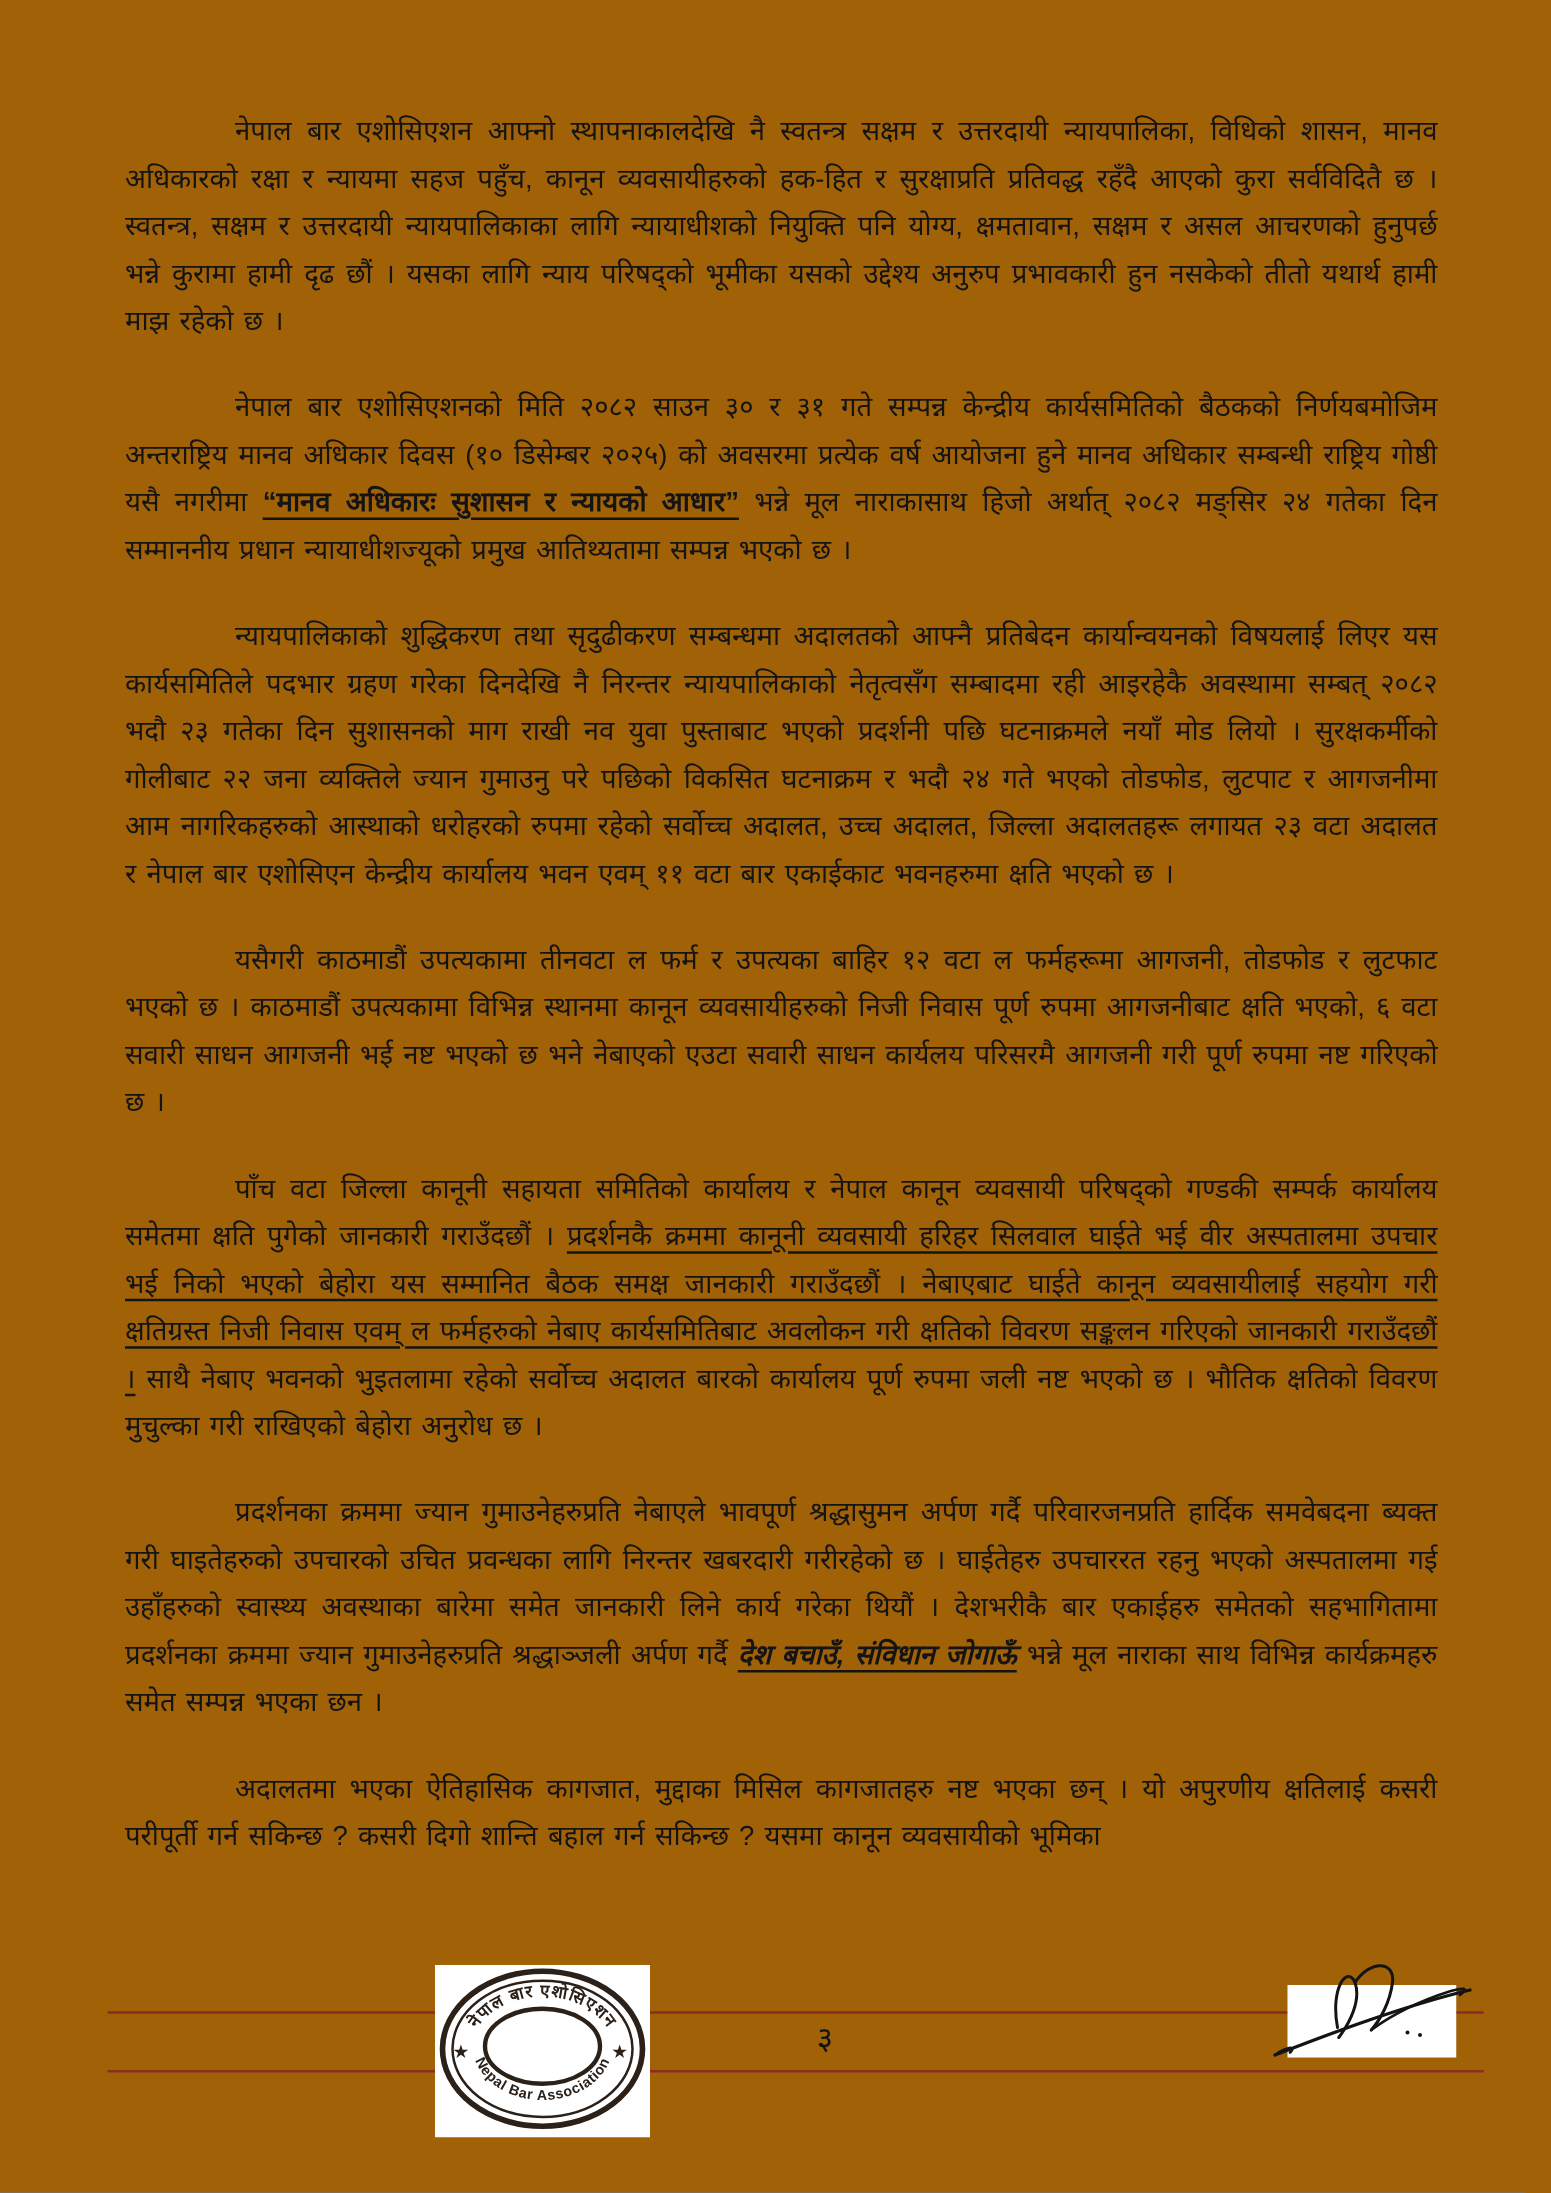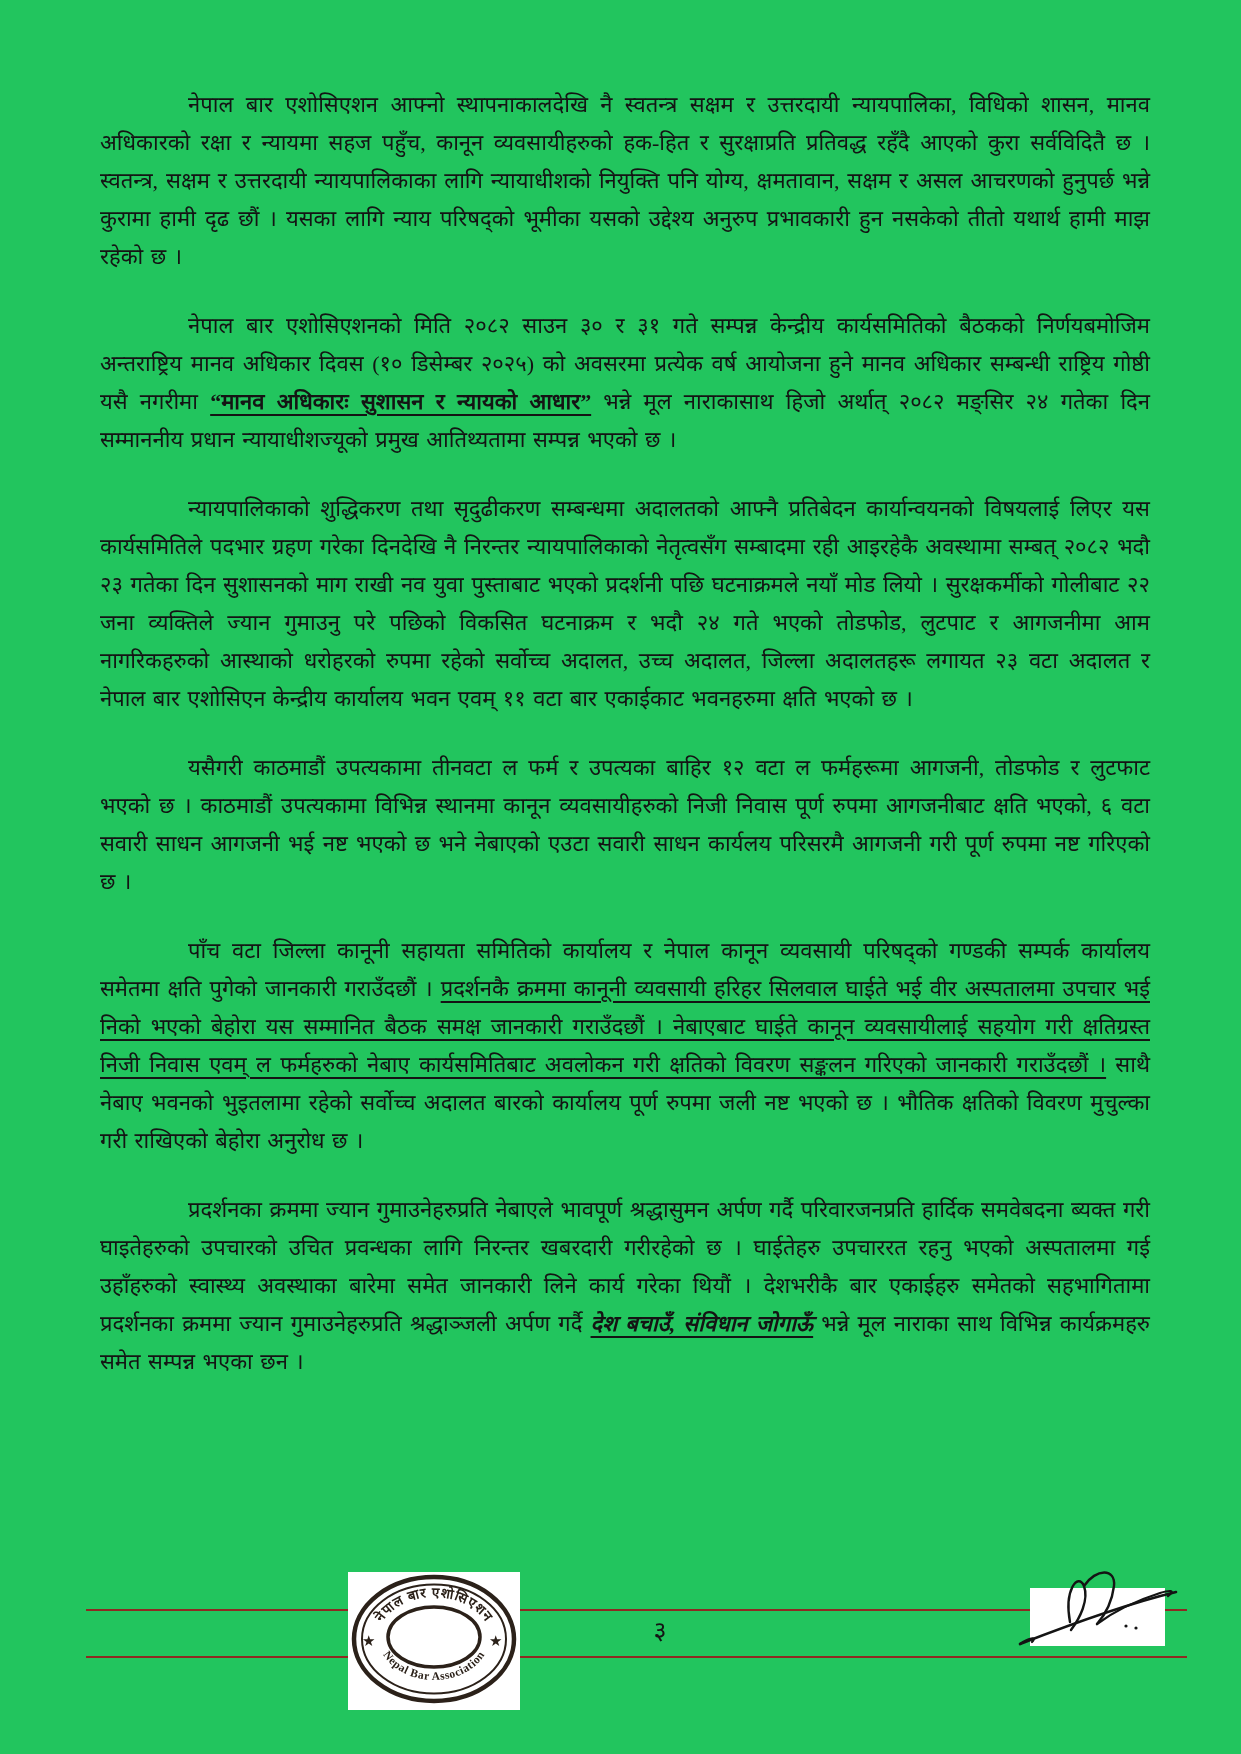--- a/index.html
+++ b/index.html
@@ -1,21 +1,21 @@
 <!DOCTYPE html>
 <html><head>
 <meta charset="utf-8">
 <style>
   html,body{margin:0;padding:0;background:#777;}
   .page{
     position:relative;
     width:1241px;height:1754px;
     margin:0 auto;
-    background:#22c55e;
-    font-family:Liberation Serif, serif;
+    background:#a16207;
+    font-family:Liberation Sans, sans-serif;
     color:#141414;
     overflow:hidden;
   }
   .content{
     position:absolute;
     left:100px;top:86px;width:1050px;
   }
   .para{
     margin:0 0 31px 0;
     font-size:22px;
@@ -64,20 +64,21 @@
     <p class="para"><span class="seg">नेपाल बार एशोसिएशनको मिति २०८२ साउन ३० र ३१ गते सम्पन्न केन्द्रीय कार्यसमितिको बैठकको निर्णयबमोजिम अन्तराष्ट्रिय मानव अधिकार दिवस (१० डिसेम्बर २०२५) को अवसरमा प्रत्येक वर्ष आयोजना हुने मानव अधिकार सम्बन्धी राष्ट्रिय गोष्ठी यसै नगरीमा </span><span class="seg bold underline">“मानव अधिकारः सुशासन र न्यायको आधार”</span><span class="seg"> भन्ने मूल नाराकासाथ हिजो अर्थात् २०८२ मङ्सिर २४ गतेका दिन सम्माननीय प्रधान न्यायाधीशज्यूको प्रमुख आतिथ्यतामा सम्पन्न भएको छ ।</span></p>
 
     <p class="para"><span class="seg">न्यायपालिकाको शुद्धिकरण तथा सृदुढीकरण सम्बन्धमा अदालतको आफ्नै प्रतिबेदन कार्यान्वयनको विषयलाई लिएर यस कार्यसमितिले पदभार ग्रहण गरेका दिनदेखि नै निरन्तर न्यायपालिकाको नेतृत्वसँग सम्बादमा रही आइरहेकै अवस्थामा सम्बत् २०८२ भदौ २३ गतेका दिन सुशासनको माग राखी नव युवा पुस्ताबाट भएको प्रदर्शनी पछि घटनाक्रमले नयाँ मोड लियो । सुरक्षकर्मीको गोलीबाट २२ जना व्यक्तिले ज्यान गुमाउनु परे पछिको विकसित घटनाक्रम र भदौ २४ गते भएको तोडफोड, लुटपाट र आगजनीमा आम नागरिकहरुको आस्थाको धरोहरको रुपमा रहेको सर्वोच्च अदालत, उच्च अदालत, जिल्ला अदालतहरू लगायत २३ वटा अदालत र नेपाल बार एशोसिएन केन्द्रीय कार्यालय भवन एवम् ११ वटा बार एकाईकाट भवनहरुमा क्षति भएको छ ।</span></p>
 
     <p class="para"><span class="seg">यसैगरी काठमाडौं उपत्यकामा तीनवटा ल फर्म र उपत्यका बाहिर १२ वटा ल फर्महरूमा आगजनी, तोडफोड र लुटफाट भएको छ । काठमाडौं उपत्यकामा विभिन्न स्थानमा कानून व्यवसायीहरुको निजी निवास पूर्ण रुपमा आगजनीबाट क्षति भएको, ६ वटा सवारी साधन आगजनी भई नष्ट भएको छ भने नेबाएको एउटा सवारी साधन कार्यलय परिसरमै आगजनी गरी पूर्ण रुपमा नष्ट गरिएको छ ।</span></p>
 
     <p class="para"><span class="seg">पाँच वटा जिल्ला कानूनी सहायता समितिको कार्यालय र नेपाल कानून व्यवसायी परिषद्को गण्डकी सम्पर्क कार्यालय समेतमा क्षति पुगेको जानकारी गराउँदछौं । </span><span class="seg underline">प्रदर्शनकै क्रममा कानूनी व्यवसायी हरिहर सिलवाल घाईते भई वीर अस्पतालमा उपचार भई निको भएको बेहोरा यस सम्मानित बैठक समक्ष जानकारी गराउँदछौं । नेबाएबाट घाईते कानून व्यवसायीलाई सहयोग गरी क्षतिग्रस्त निजी निवास एवम् ल फर्महरुको नेबाए कार्यसमितिबाट अवलोकन गरी क्षतिको विवरण सङ्कलन गरिएको जानकारी गराउँदछौं ।</span><span class="seg"> साथै नेबाए भवनको भुइतलामा रहेको सर्वोच्च अदालत बारको कार्यालय पूर्ण रुपमा जली नष्ट भएको छ । भौतिक क्षतिको विवरण मुचुल्का गरी राखिएको बेहोरा अनुरोध छ ।</span></p>
 
     <p class="para"><span class="seg">प्रदर्शनका क्रममा ज्यान गुमाउनेहरुप्रति नेबाएले भावपूर्ण श्रद्धासुमन अर्पण गर्दै परिवारजनप्रति हार्दिक समवेबदना ब्यक्त गरी घाइतेहरुको उपचारको उचित प्रवन्धका लागि निरन्तर खबरदारी गरीरहेको छ । घाईतेहरु उपचाररत रहनु भएको अस्पतालमा गई उहाँहरुको स्वास्थ्य अवस्थाका बारेमा समेत जानकारी लिने कार्य गरेका थियौं । देशभरीकै बार एकाईहरु समेतको सहभागितामा प्रदर्शनका क्रममा ज्यान गुमाउनेहरुप्रति श्रद्धाञ्जली अर्पण गर्दै </span><span class="seg bolditalic">देश बचाउँ, संविधान जोगाऊँ</span><span class="seg"> भन्ने मूल नाराका साथ विभिन्न कार्यक्रमहरु समेत सम्पन्न भएका छन ।</span></p>
 
+    <p class="para"><span class="seg">अदालतमा भएका ऐतिहासिक कागजात, मुद्दाका मिसिल कागजातहरु नष्ट भएका छन् । यो अपुरणीय क्षतिलाई कसरी परीपूर्ती गर्न सकिन्छ ? कसरी दिगो शान्ति बहाल गर्न सकिन्छ ? यसमा कानून व्यवसायीको भूमिका</span></p>
 
   </div>
 
   <div class="footer-rule rule1"></div>
   <div class="footer-rule rule2"></div>
 
   <div class="page-number">३</div>
 
   <svg class="stamp" width="172" height="138" viewBox="0 0 172 138">
     <rect x="0" y="0" width="172" height="138" fill="#ffffff"></rect>

